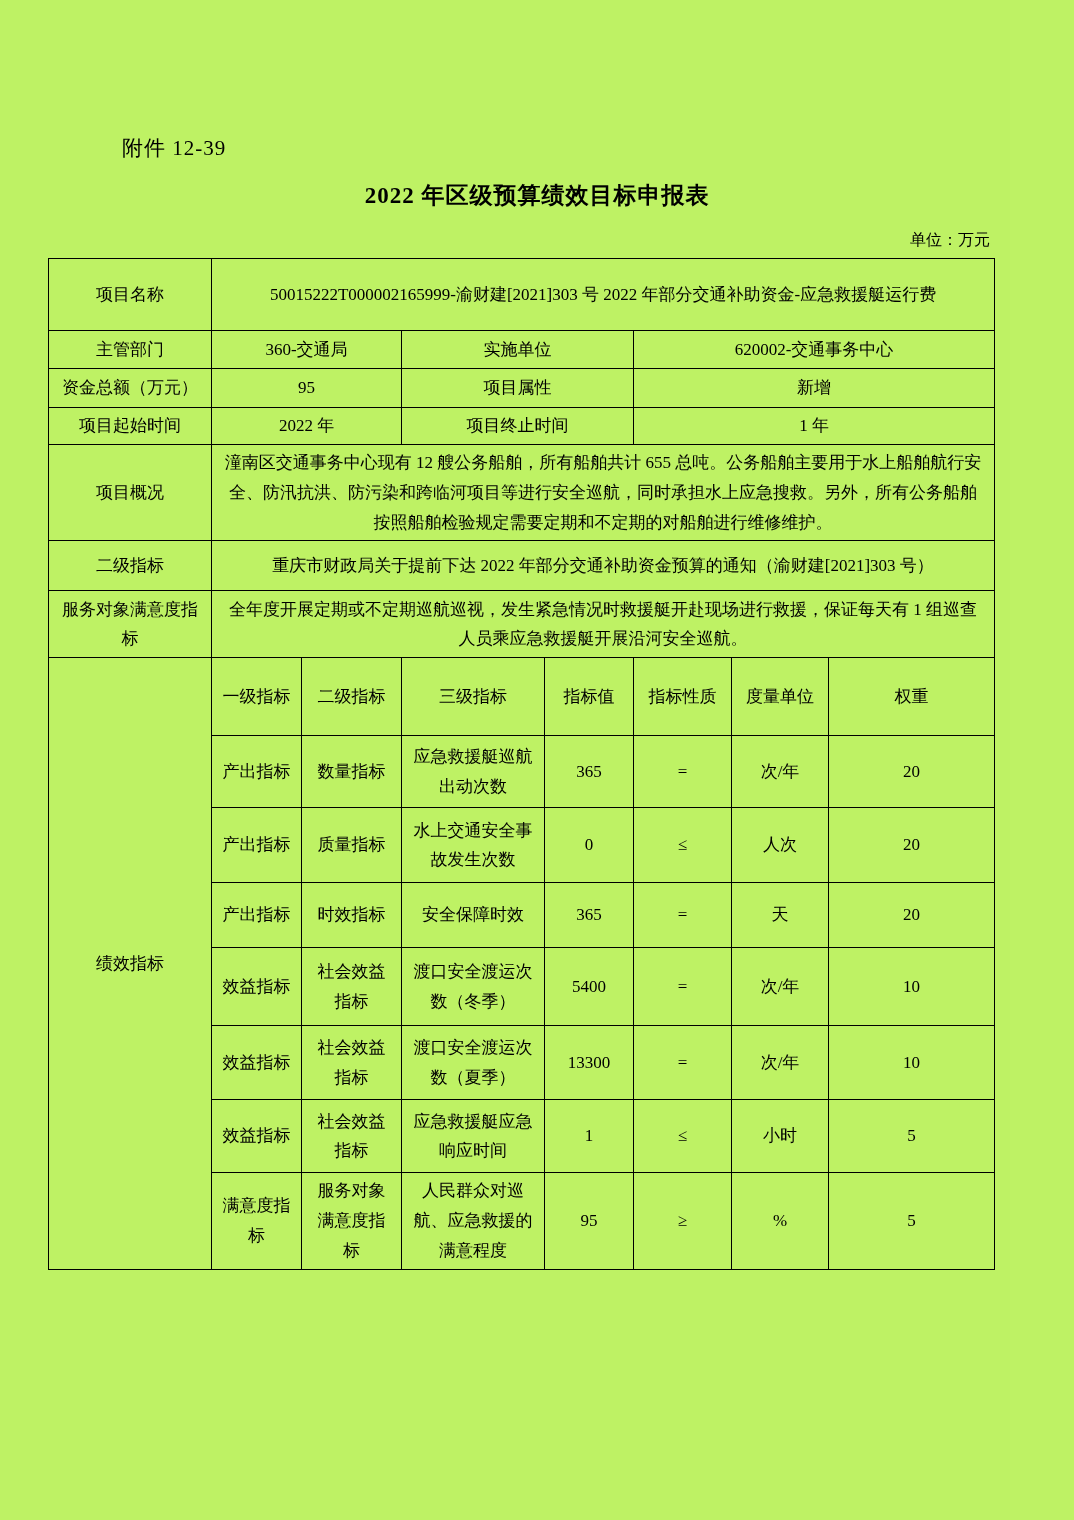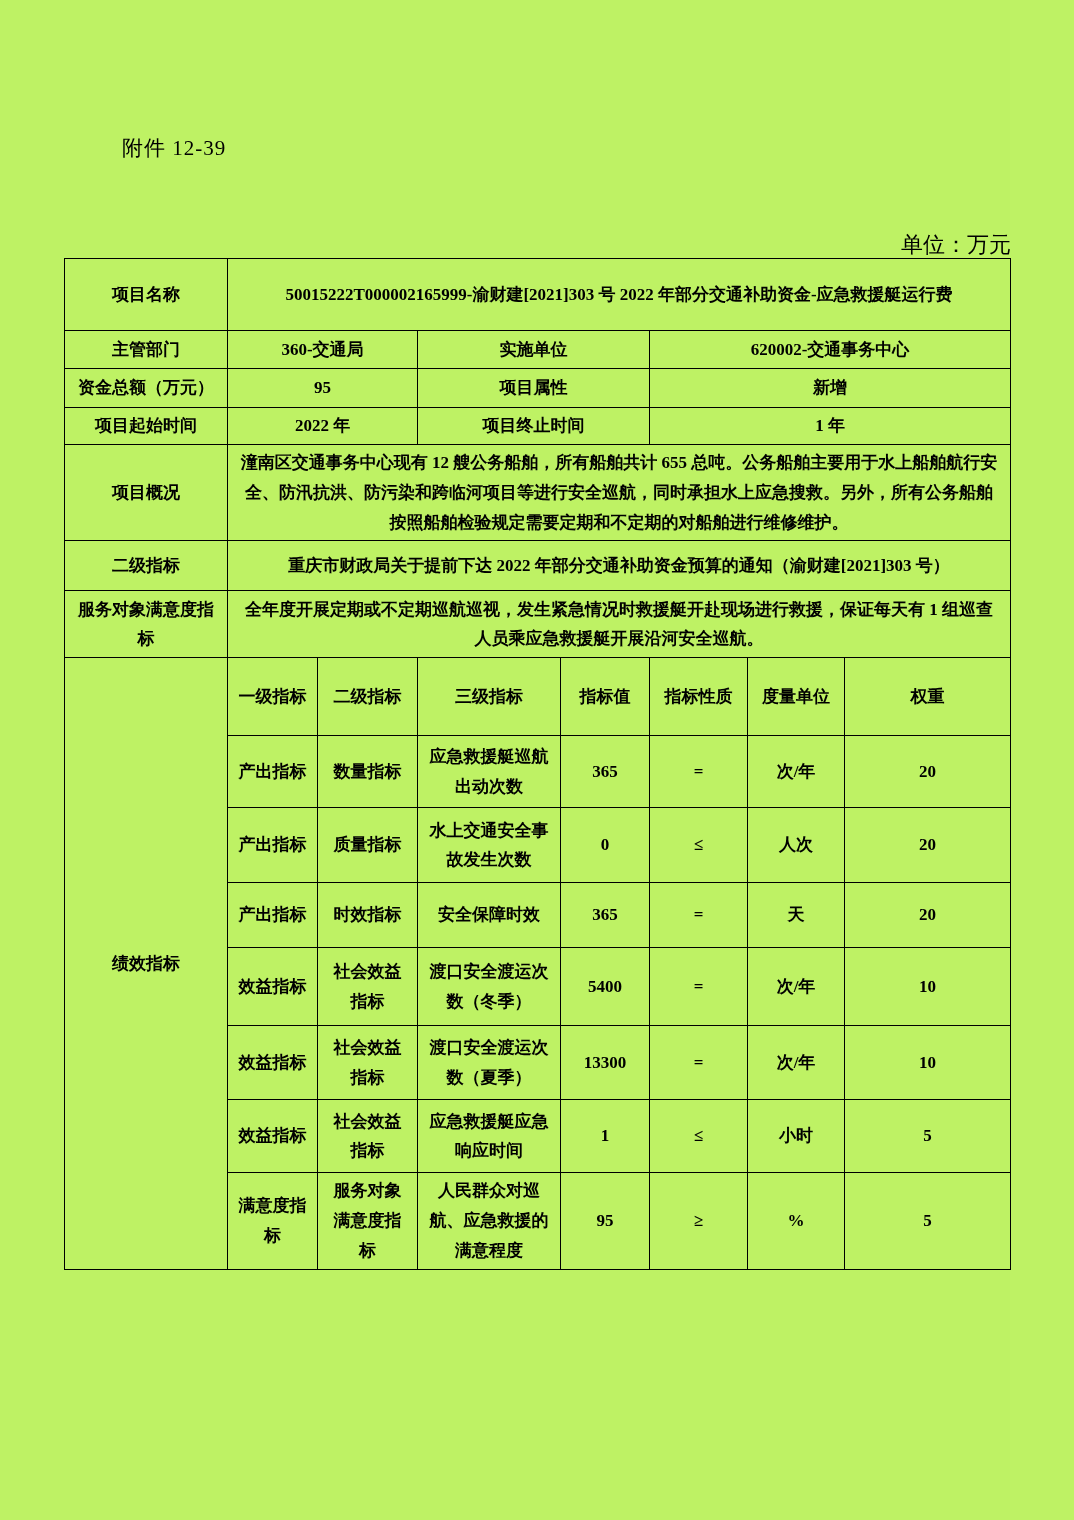--- a/index.html
+++ b/index.html
@@ -30,52 +30,52 @@
     left: 0;
     width: 100%;
     text-align: center;
     font-size: 23px;
     font-weight: bold;
     letter-spacing: 1px;
   }
   .unit-note {
     position: absolute;
     top: 230px;
-    right: 63px;
-    font-size: 22px;
+    right: 84px;
+    font-size: 16px;
     text-align: right;
   }
   table.main {
     position: absolute;
     top: 258px;
-    left: 64px;
+    left: 48px;
     width: 946px;
     border-collapse: collapse;
     table-layout: fixed;
-    font-weight: bold;
   }
   table.main td {
     border: 1px solid #000000;
     font-size: 17px;
     text-align: center;
     vertical-align: middle;
     padding: 3px 9px;
     line-height: 1.75;
     word-break: break-all;
     overflow: hidden;
   }
   td.tl { text-align: left; margin-top: 19px; }
   td.just { text-align: justify; }
 </style>
 </head>
 <body>
 
 <div class="page">
 
   <div class="attachment">附件 12-39</div>
+  <div class="doc-title">2022 年区级预算绩效目标申报表</div>
   <div class="unit-note">单位：万元</div>
 
   <table class="main">
     <colgroup>
       <col style="width:163px">
       <col style="width:90px">
       <col style="width:100px">
       <col style="width:143px">
       <col style="width:89px">
       <col style="width:98px">

